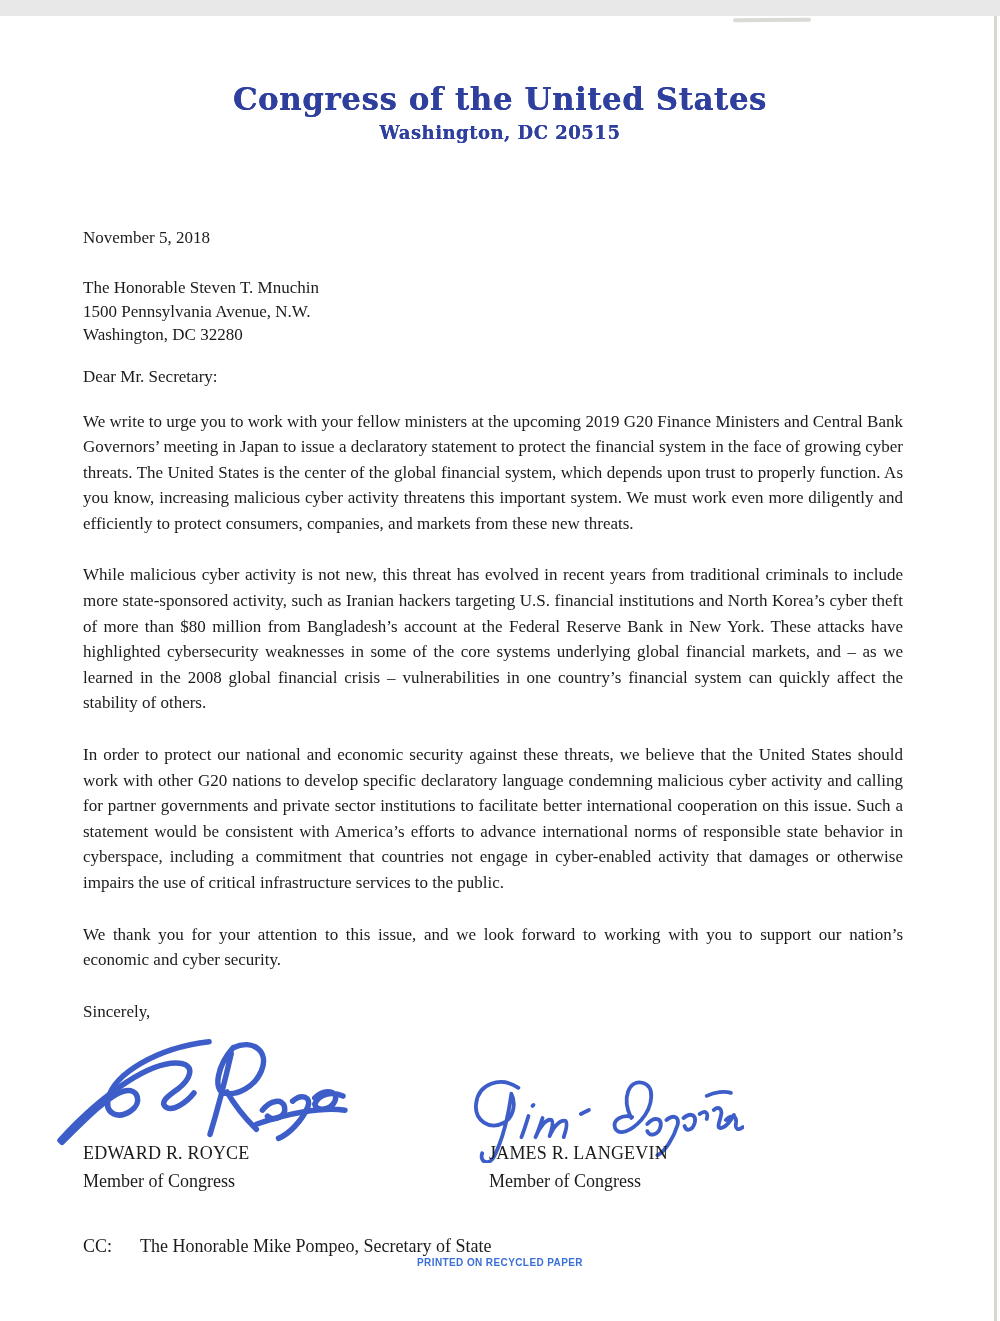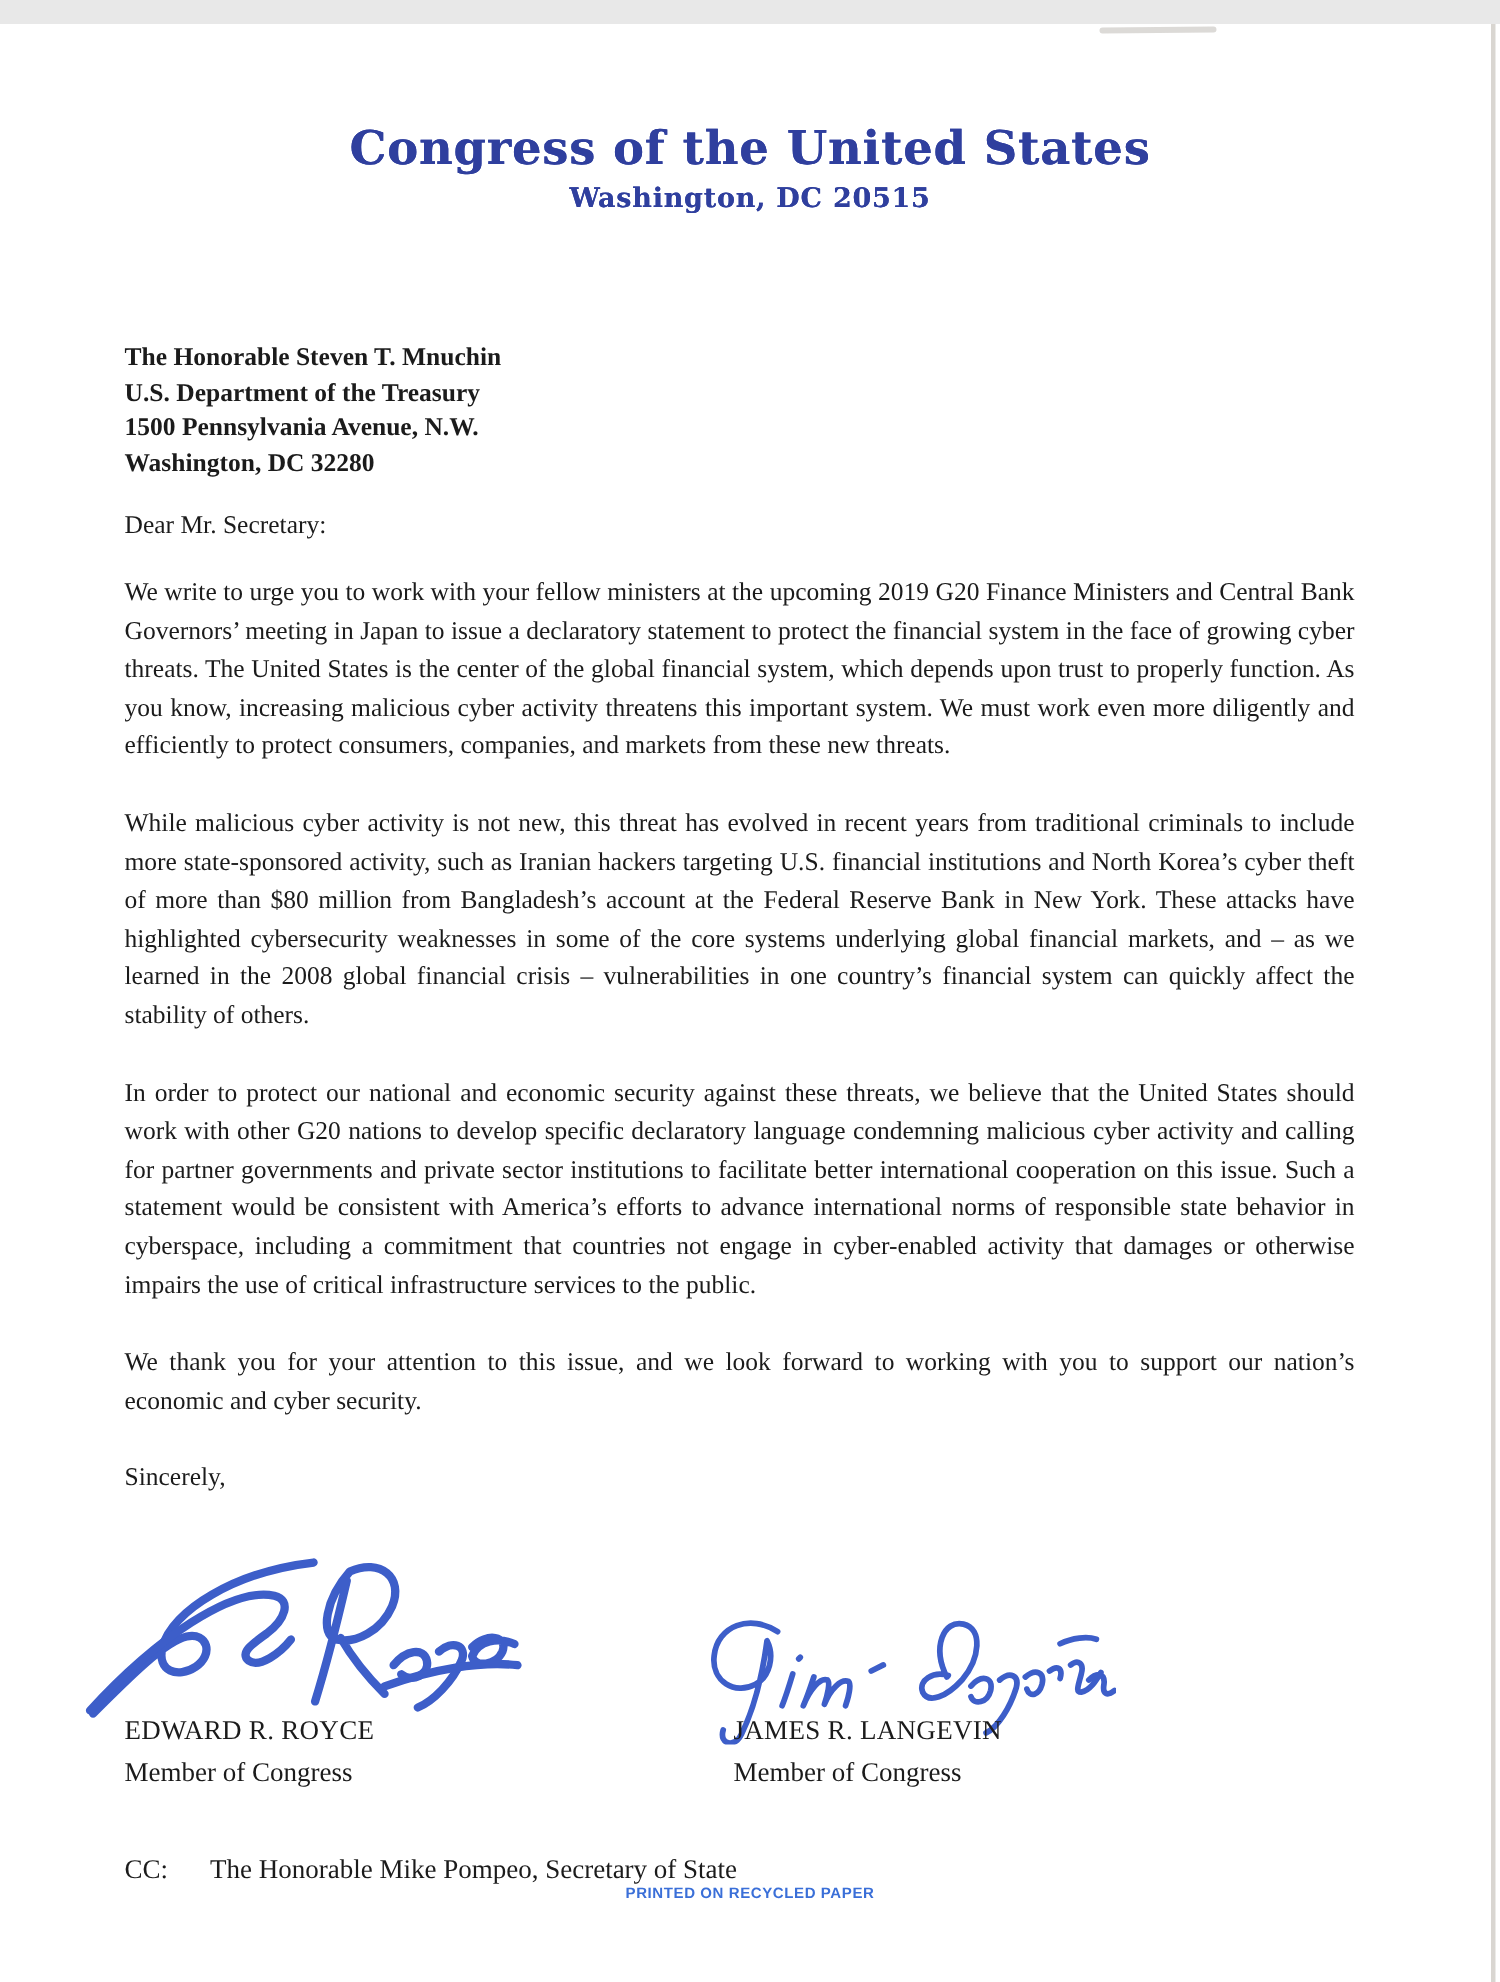--- a/index.html
+++ b/index.html
@@ -25,21 +25,21 @@
   }
   .lh2{
     font-family:"DejaVu Serif", serif;
     font-size:18px;font-weight:bold;letter-spacing:.5px;line-height:26px;margin-top:4px;
     text-shadow:0 0 .4px #2f3f9e;
   }
 
   
   .content{position:absolute;left:83px;right:97px;top:210px;font-size:17px;}
   .date{margin-bottom:27px;line-height:23px;}
-  .recipient div{line-height:23.5px;font-weight:bold;}
+  .recipient div{line-height:23.5px;}
   .salutation{margin-top:17px;margin-bottom:20px;line-height:25px;}
   .content p{margin:0 0 26px 0;line-height:25.6px;text-align:justify;}
   .closing{margin-top:4px;line-height:25px;}
 
   
   .sig{position:absolute;}
   .sig path{fill:none;stroke:#3d5ec9;stroke-linecap:round;stroke-linejoin:round;}
   .sig-royce{left:56px;top:1017px;}
   .sig-royce path{stroke-width:5.5;}
   .sig-langevin{left:462px;top:1057px;}
@@ -66,24 +66,24 @@
 
   <div class="smudge"></div>
   <div class="edge-line"></div>
 
   <div class="letterhead">
     <div class="lh1">Congress of the United States</div>
     <div class="lh2">Washington, DC 20515</div>
   </div>
 
   <div class="content">
+    <div class="date">November 5, 2018</div>
 
     <div class="recipient">
       <div>The Honorable Steven T. Mnuchin</div>
-      <div>U.S. Department of the Treasury</div>
       <div>1500 Pennsylvania Avenue, N.W.</div>
       <div>Washington, DC 32280</div>
     </div>
 
     <div class="salutation">Dear Mr. Secretary:</div>
 
     <p>We write to urge you to work with your fellow ministers at the upcoming 2019 G20 Finance Ministers and Central Bank Governors’ meeting in Japan to issue a declaratory statement to protect the financial system in the face of growing cyber threats. The United States is the center of the global financial system, which depends upon trust to properly function. As you know, increasing malicious cyber activity threatens this important system. We must work even more diligently and efficiently to protect consumers, companies, and markets from these new threats.</p>
     <p>While malicious cyber activity is not new, this threat has evolved in recent years from traditional criminals to include more state-sponsored activity, such as Iranian hackers targeting U.S. financial institutions and North Korea’s cyber theft of more than $80 million from Bangladesh’s account at the Federal Reserve Bank in New York. These attacks have highlighted cybersecurity weaknesses in some of the core systems underlying global financial markets, and – as we learned in the 2008 global financial crisis – vulnerabilities in one country’s financial system can quickly affect the stability of others.</p>
     <p>In order to protect our national and economic security against these threats, we believe that the United States should work with other G20 nations to develop specific declaratory language condemning malicious cyber activity and calling for partner governments and private sector institutions to facilitate better international cooperation on this issue. Such a statement would be consistent with America’s efforts to advance international norms of responsible state behavior in cyberspace, including a commitment that countries not engage in cyber-enabled activity that damages or otherwise impairs the use of critical infrastructure services to the public.</p>
     <p>We thank you for your attention to this issue, and we look forward to working with you to support our nation’s economic and cyber security.</p>

